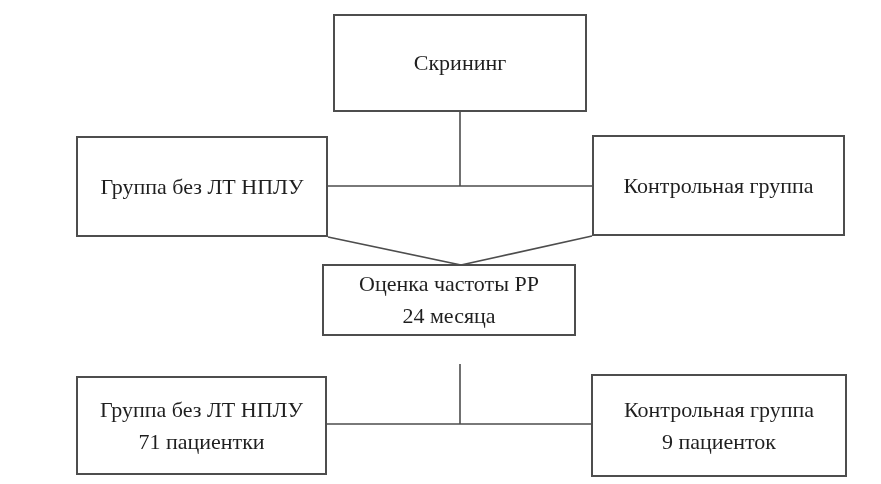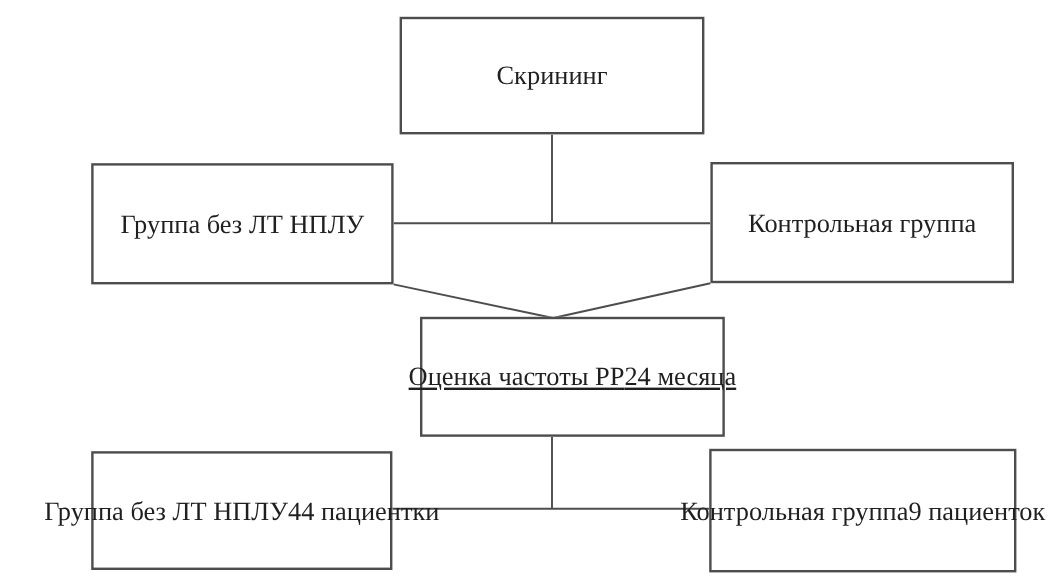--- a/index.html
+++ b/index.html
@@ -26,34 +26,34 @@
   .connectors line {
     stroke: var(--border-color, #4d4d4d);
     stroke-width: 1.6;
   }
   .box {
     position: absolute;
     box-sizing: border-box;
     border: 2px solid var(--border-color, #4d4d4d);
     background: #ffffff;
     display: flex;
-    flex-direction: row;
+    flex-direction: column;
     justify-content: center;
     align-items: center;
     text-align: center;
     font-size: 22px;
     line-height: 32px;
   }
   .box .line {
     white-space: nowrap;
   }
   #b-screening   { left: 333px; top: 14px;  width: 254px; height: 98px;  }
   #b-group1      { left: 76px;  top: 136px; width: 252px; height: 101px; }
   #b-control1    { left: 592px; top: 135px; width: 253px; height: 101px; }
-  #b-assessment  { left: 350px; top: 264px; width: 254px; height: 100px; text-decoration: underline; }
+  #b-assessment  { left: 322px; top: 264px; width: 254px; height: 72px; }
   #b-group2      { left: 76px;  top: 376px; width: 251px; height: 99px;  }
   #b-control2    { left: 591px; top: 374px; width: 256px; height: 103px; }
 </style>
 </head>
 <body>
 
 <div class="canvas" style="--border-color: #4d4d4d; --text-color: #1f1f1f; --bg-color: #ffffff;">
 
   <svg class="connectors" viewBox="0 0 881 484" xmlns="http://www.w3.org/2000/svg">
     <line x1="460" y1="112" x2="460" y2="186"></line>
@@ -76,21 +76,21 @@
     <div class="line">Контрольная группа</div>
   </div>
 
   <div class="box" id="b-assessment">
     <div class="line">Оценка частоты РР</div>
     <div class="line">24 месяца</div>
   </div>
 
   <div class="box" id="b-group2">
     <div class="line">Группа без ЛТ НПЛУ</div>
-    <div class="line">44 пациентки</div>
+    <div class="line">71 пациентки</div>
   </div>
 
   <div class="box" id="b-control2">
     <div class="line">Контрольная группа</div>
     <div class="line">9 пациенток</div>
   </div>
 
 </div>
 
 </body></html>

